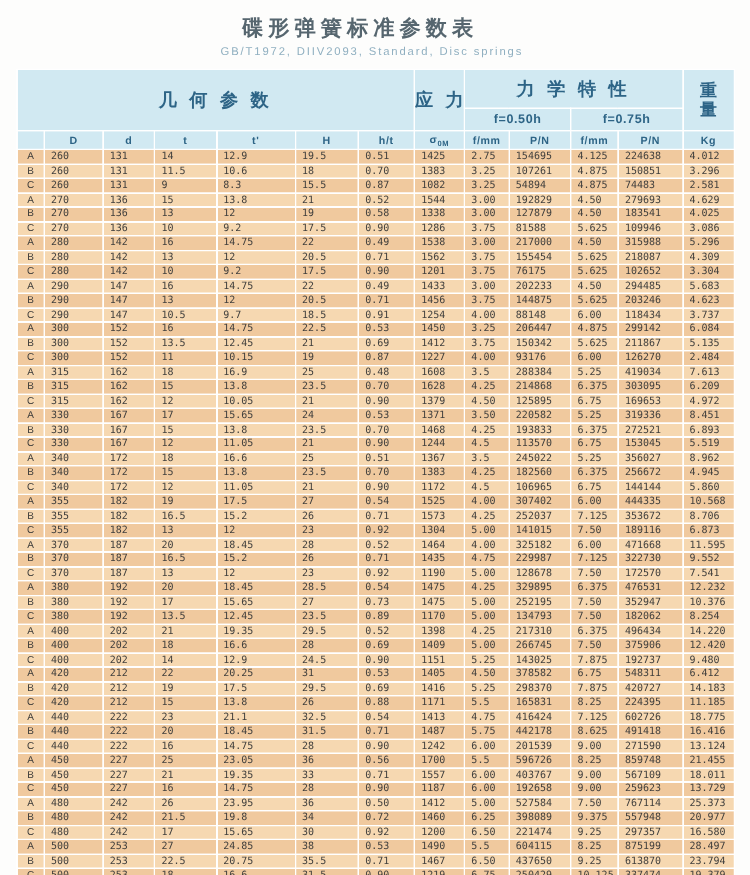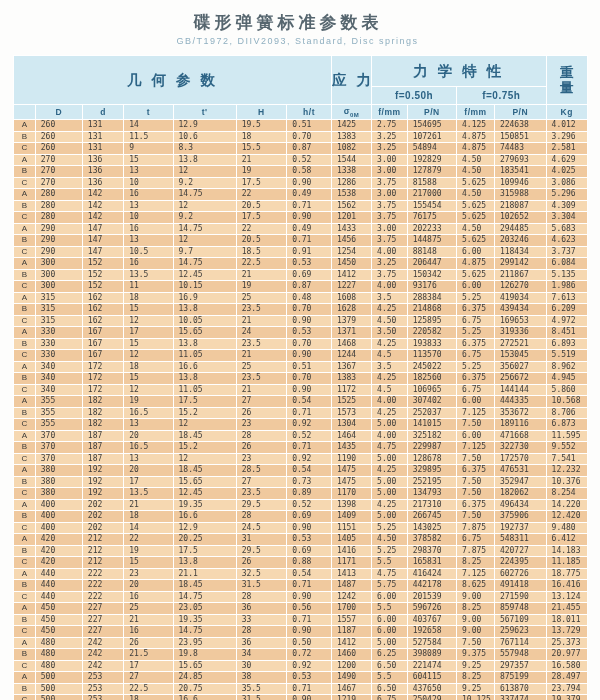--- a/index.html
+++ b/index.html
@@ -294,21 +294,21 @@
           <td>152</td>
           <td>11</td>
           <td>10.15</td>
           <td>19</td>
           <td>0.87</td>
           <td>1227</td>
           <td>4.00</td>
           <td>93176</td>
           <td>6.00</td>
           <td>126270</td>
-          <td>1.986</td>
+          <td>2.484</td>
         </tr>
         <tr>
           <td class="series">A</td>
           <td>315</td>
           <td>162</td>
           <td>18</td>
           <td>16.9</td>
           <td>25</td>
           <td>0.48</td>
           <td>1608</td>
@@ -323,21 +323,21 @@
           <td>315</td>
           <td>162</td>
           <td>15</td>
           <td>13.8</td>
           <td>23.5</td>
           <td>0.70</td>
           <td>1628</td>
           <td>4.25</td>
           <td>214868</td>
           <td>6.375</td>
-          <td>439434</td>
+          <td>303095</td>
           <td>6.209</td>
         </tr>
         <tr>
           <td class="series">C</td>
           <td>315</td>
           <td>162</td>
           <td>12</td>
           <td>10.05</td>
           <td>21</td>
           <td>0.90</td>

